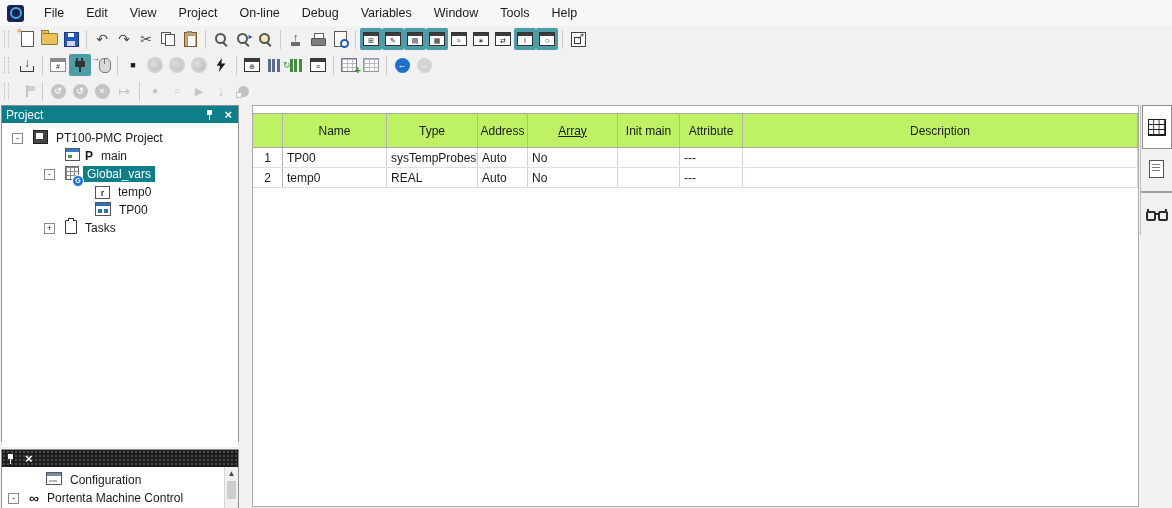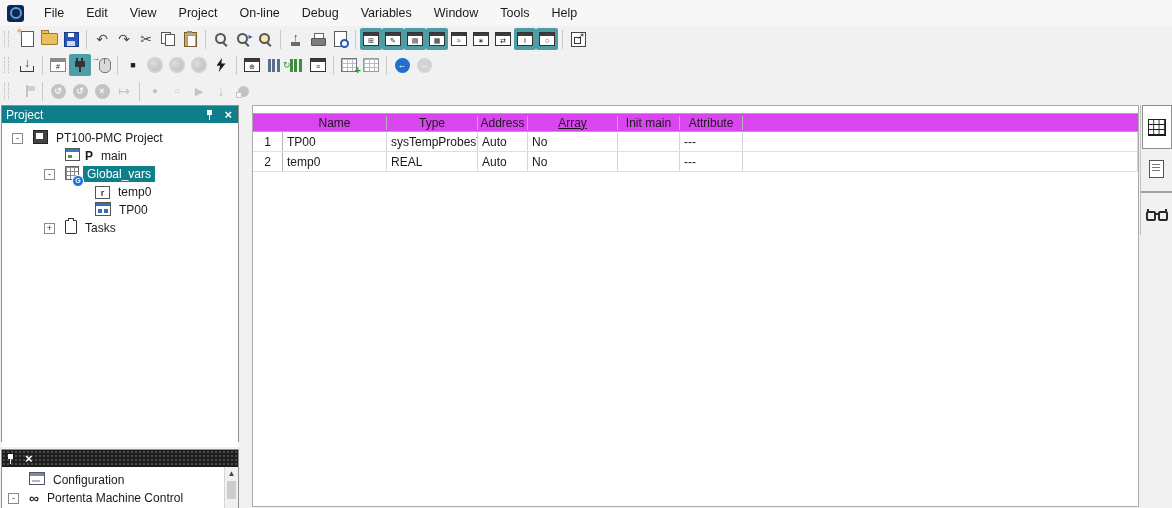--- a/index.html
+++ b/index.html
@@ -116,21 +116,21 @@
   .ri-config{width:14px;height:11px;background:#fff;border:1px solid #556;position:relative;display:inline-block;}
   .ri-config::before{content:"";position:absolute;top:0;left:0;right:0;height:3px;background:#7a8aa0;}
   .ri-config::after{content:"";position:absolute;left:2px;bottom:2px;width:8px;height:2px;background:#b0b8c8;}
   .ri-board{font-size:14px;font-weight:bold;color:#222;line-height:1;font-style:normal;}
   .vscroll{position:absolute;right:0;top:0;bottom:0;width:13px;background:#f0f0f0;border-left:1px solid #d5d5d5;}
   .vs-up{height:13px;display:flex;align-items:center;justify-content:center;font-size:8px;color:#444;}
   .vs-thumb{margin:1px 2px;height:18px;background:#cdcdcd;}
   
   .editor{position:absolute;left:252px;top:105px;width:887px;height:402px;background:#fff;border:1px solid #ababab;box-sizing:border-box;}
   .vgrid{margin-top:7px;}
-  .g-head{display:flex;height:19px;background:#d946ef;border-top:1px solid #a8a8a8;border-bottom:1px solid #a8a8a8;box-sizing:border-box;align-items:center;}
+  .g-head{display:flex;height:35px;background:#bef264;border-top:1px solid #a8a8a8;border-bottom:1px solid #a8a8a8;box-sizing:border-box;}
   .g-hcell{border-right:1px solid #b4b4b4;display:flex;align-items:center;justify-content:center;font-size:12px;box-sizing:border-box;overflow:hidden;}
   .g-row{display:flex;height:20px;border-bottom:1px solid #dae0e8;box-sizing:border-box;}
   .g-cell{border-right:1px solid #d0d5dc;display:flex;align-items:center;padding-left:4px;font-size:12px;box-sizing:border-box;overflow:hidden;white-space:nowrap;}
   .g-cell.num{justify-content:center;padding-left:0;border-right:1px solid #b4b4b4;}
   
   .rstrip{position:absolute;left:1140px;top:105px;width:32px;height:130px;background:#f1f1f1;border-left:1px solid #c2c2c2;box-sizing:border-box;display:flex;flex-direction:column;align-items:center;}
   .rtb{width:28px;height:40px;display:flex;align-items:center;justify-content:center;box-sizing:border-box;}
   .rtb.pressed{background:#fff;border:1px solid #8f8f8f;height:44px;width:30px;}
   .rsep{width:100%;height:2px;background:#a0a0a0;margin:2px 0;}
   .ri-grid{width:16px;height:15px;background:#fff;border:1px solid #1d1d1d;box-sizing:content-box;
@@ -404,21 +404,21 @@
 <div class="panel" style="top:449px;height:59px;border-bottom:none;">
   <div class="panel-title darkdots">
     <span class="pin"></span>
     <span class="xbtn">×</span>
   </div>
   <div class="panel-body" id="resources-tree" style="padding-top: 4px;">
     <div class="vscroll">
       <div class="vs-up">▲</div>
       <div class="vs-thumb"></div>
     </div>
-  <div class="trow" style="padding-left: 6px;">
+  <div class="trow" style="padding-left: 23px;">
         <span class="exp-sp"></span>
         <span class="ticon"><span class="ri-config"></span></span>
         <span class="tlabel">Configuration</span>
       </div>
       <div class="trow" style="padding-left: 6px;">
         <span class="exp">-</span>
         <span class="ticon"><i class="ri-board">∞</i></span>
         <span class="tlabel">Portenta Machine Control</span>
       </div>
     </div>
@@ -427,20 +427,21 @@
 <div class="editor">
   <div class="vgrid" id="vgrid">
       <div class="g-head">
         <div class="g-hcell" style="width: 30px;"></div>
         <div class="g-hcell" style="width: 104px;">Name</div>
         <div class="g-hcell" style="width: 91px;">Type</div>
         <div class="g-hcell" style="width: 50px;">Address</div>
         <div class="g-hcell" style="width: 90px; text-decoration: underline;">Array</div>
         <div class="g-hcell" style="width: 62px;">Init main</div>
         <div class="g-hcell" style="width: 63px;">Attribute</div>
+        <div class="g-hcell" style="flex: 1 1 0%;">Description</div>
       </div>
       <div class="g-row">
         <div class="g-cell num" style="width: 30px;">1</div>
         <div class="g-cell" style="width: 104px;">TP00</div>
         <div class="g-cell" style="width: 91px;">sysTempProbesType</div>
         <div class="g-cell" style="width: 50px;">Auto</div>
         <div class="g-cell" style="width: 90px;">No</div>
         <div class="g-cell" style="width: 62px;"></div>
         <div class="g-cell" style="width: 63px;">---</div>
         <div class="g-cell" style="flex: 1 1 0%;"></div>

